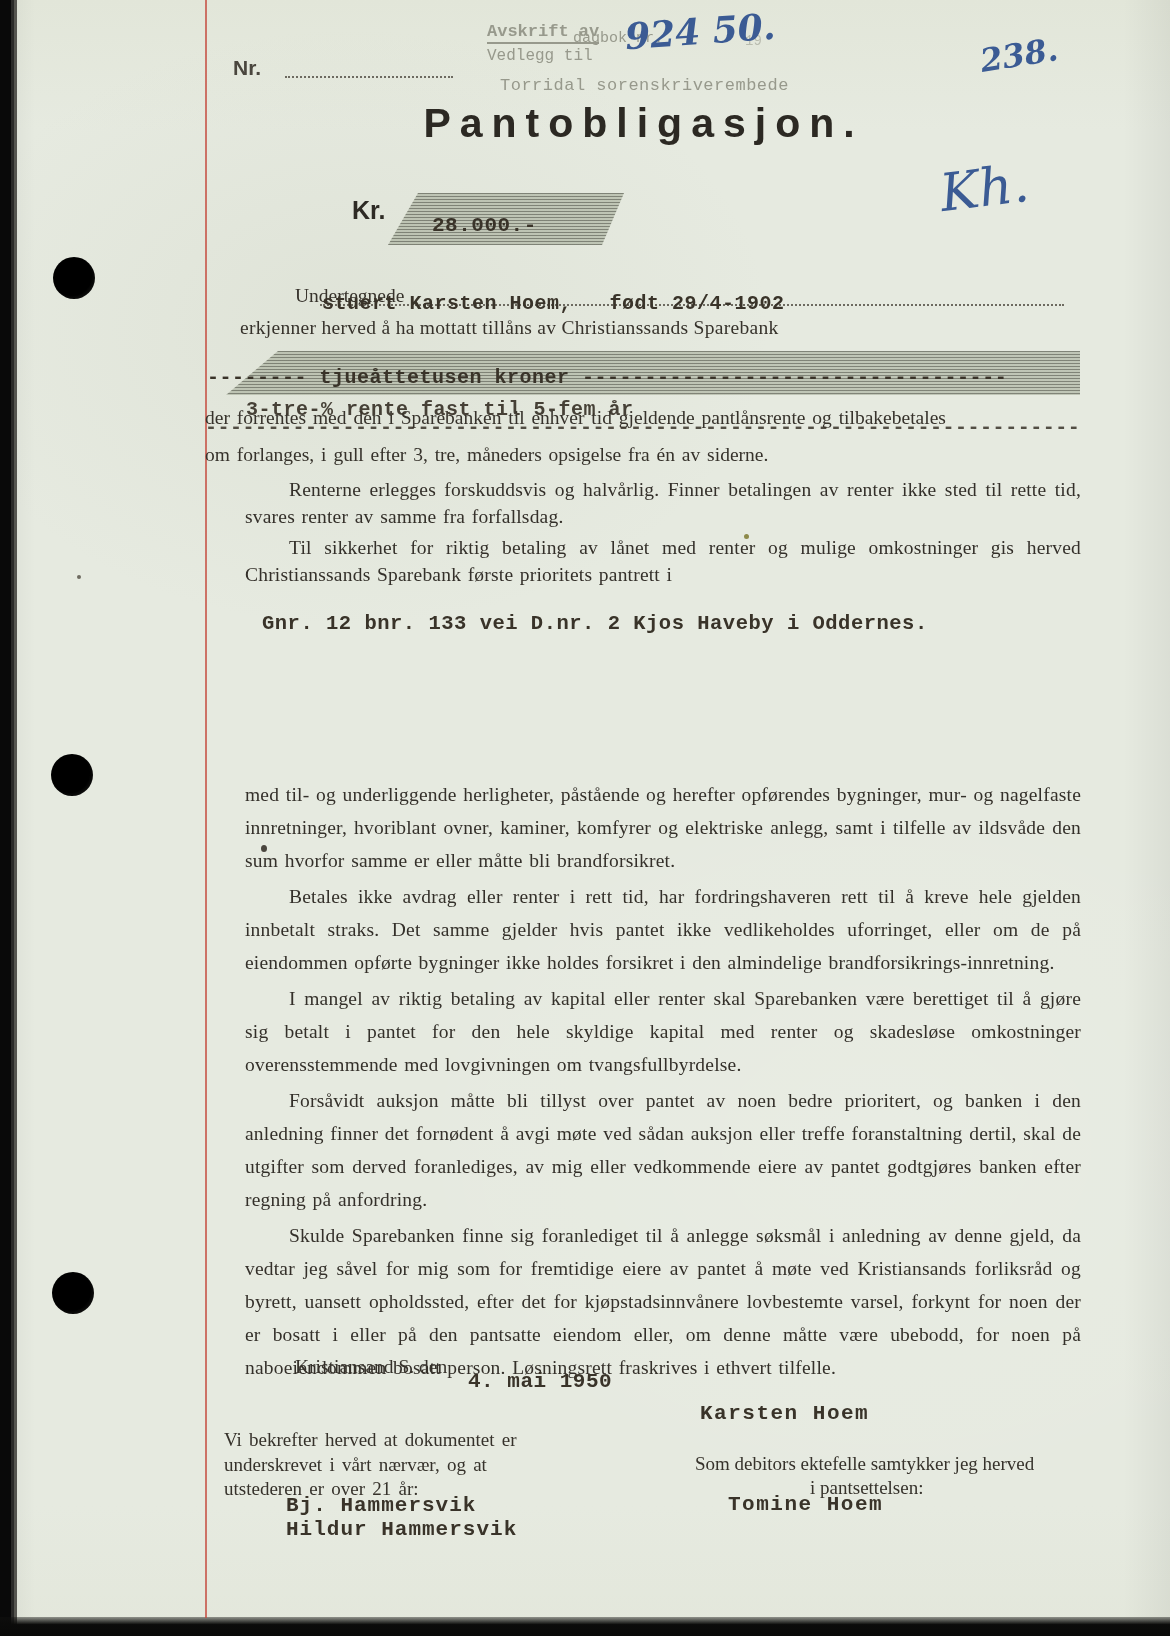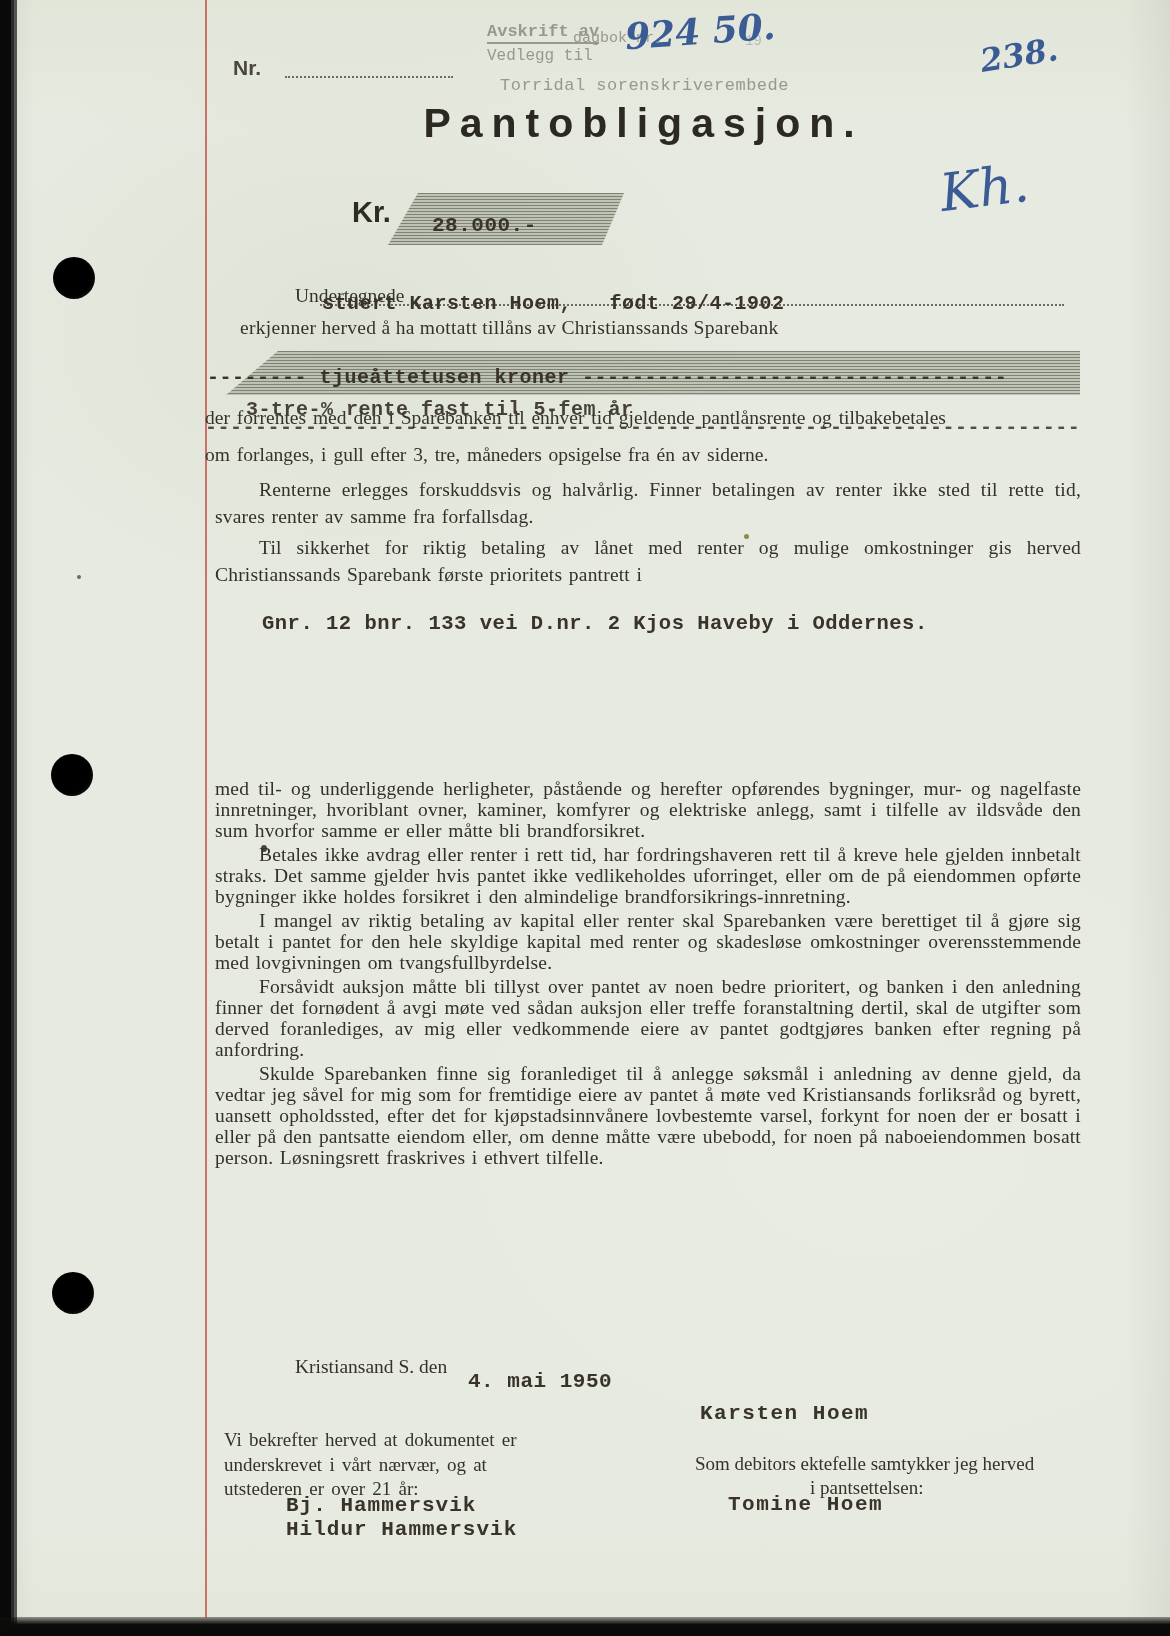--- a/index.html
+++ b/index.html
@@ -30,24 +30,24 @@
   .edge-bottom{left:0;top:1617px;width:1170px;height:19px;background:linear-gradient(180deg,#14141266,#0b0b0a 40%,#090908);}
   .red-line{left:205px;top:0;width:2px;height:1618px;background:rgba(196,74,62,0.75);}
   .hole{width:42px;height:42px;border-radius:50%;background:radial-gradient(circle at 45% 45%,#000 60%,#1c1c1a 85%,rgba(20,20,18,0.4));}
   .dotted{border-bottom:2px dotted #6d6a60;}
   .hatch{
     background:
       repeating-linear-gradient(180deg, rgba(58,60,50,0.50) 0px, rgba(58,60,50,0.50) 1px, rgba(168,175,155,0.22) 1px, rgba(168,175,155,0.22) 3px);
     background-color:rgba(147,154,134,0.38);
   }
   .bodytext{
-    width:876px;font-size:19.5px;line-height:21px;text-align:justify;
+    width:876px;font-size:19.5px;line-height:33px;text-align:justify;
     letter-spacing:0.2px;word-spacing:1.5px;
   }
-  .bodytext p{margin:0 0 3px 10px;}
+  .bodytext p{margin:0 0 3px 0;padding-left:40px;}
   .bodytext p.ind{text-indent:44px;}
   .speck{border-radius:50%;}
   .nowrap{white-space:nowrap;overflow:hidden;}
 </style>
 </head>
 <body>
 
 <div id="page">
 
   <div class="abs edge-left"></div>
@@ -67,21 +67,21 @@
   <div class="abs stamp" style="left:573px;top:30px;font-size:15px;">dagbok nr.</div>
   <div class="abs stamp" style="left:745px;top:33px;font-size:14px;opacity:0.55;">19</div>
   <div class="abs stamp" style="left:487px;top:47px;font-size:16px;">Vedlegg til</div>
   <div class="abs stamp" style="left:500px;top:76px;font-size:17px;letter-spacing:0.5px;">Torridal sorenskriverembede</div>
 
   <div class="abs hand" style="left:625px;top:10px;font-size:36px;transform:rotate(-4deg);font-weight:700;">924 50.</div>
   <div class="abs hand" style="left:980px;top:36px;font-size:32px;transform:rotate(-9deg);font-weight:700;">238.</div>
 
   <div class="abs" style="left:207px;top:100px;width:873px;text-align:center;font-family:'Liberation Sans','DejaVu Sans',sans-serif;font-weight:700;font-size:41px;letter-spacing:9px;color:#2c2923;">Pantobligasjon.</div>
 
-  <div class="abs" style="left:352px;top:196px;font-family:'Liberation Sans','DejaVu Sans',sans-serif;font-weight:700;font-size:29px;color:#2e2b25;">Kr.</div>
+  <div class="abs" style="left:352px;top:196px;font-family:'Liberation Sans','DejaVu Sans',sans-serif;font-weight:700;font-size:25px;color:#2e2b25;">Kr.</div>
   <div class="abs hatch" style="left:388px;top:193px;width:236px;height:52px;clip-path:polygon(30px 0, 100% 0, calc(100% - 22px) 100%, 0 100%);"></div>
   <div class="abs typed" style="left:432px;top:214px;font-size:21px;">28.000.-</div>
   <div class="abs hand" style="left:940px;top:158px;font-size:52px;transform:rotate(-7deg);">Kh.</div>
 
   <div class="abs printed" style="left:295px;top:285px;font-size:19.5px;">Undertegnede</div>
   <div class="abs dotted" style="left:320px;top:288px;width:744px;height:16px;"></div>
   <div class="abs typed" style="left:322px;top:292px;font-size:20px;">stuert Karsten Hoem,   født 29/4-1902</div>
   <div class="abs printed" style="left:240px;top:317px;font-size:19.5px;letter-spacing:0.3px;">erkjenner herved å ha mottatt tillåns av Christianssands Sparebank</div>
 
   <div class="abs hatch" style="left:226px;top:351px;width:854px;height:44px;clip-path:polygon(52px 0, 100% 0, 100% 100%, 0 100%);"></div>

